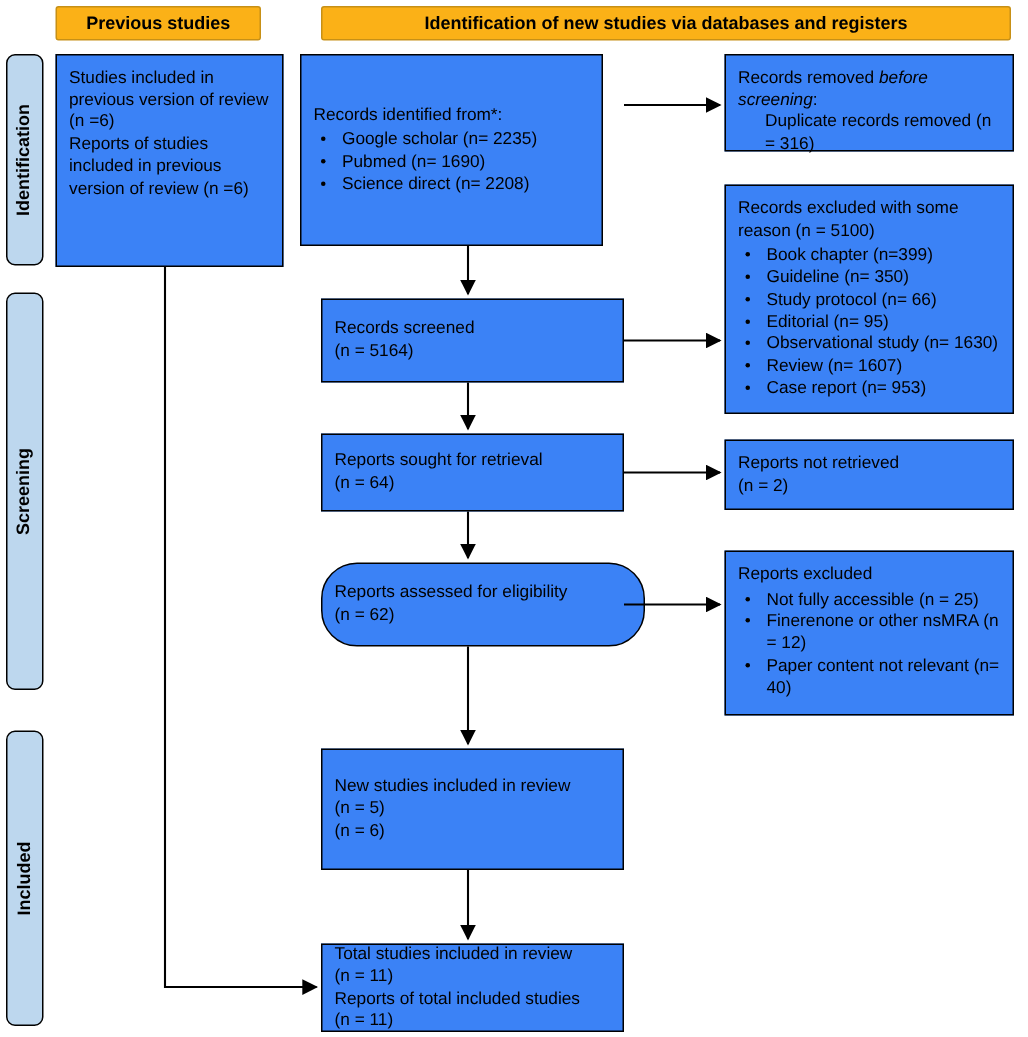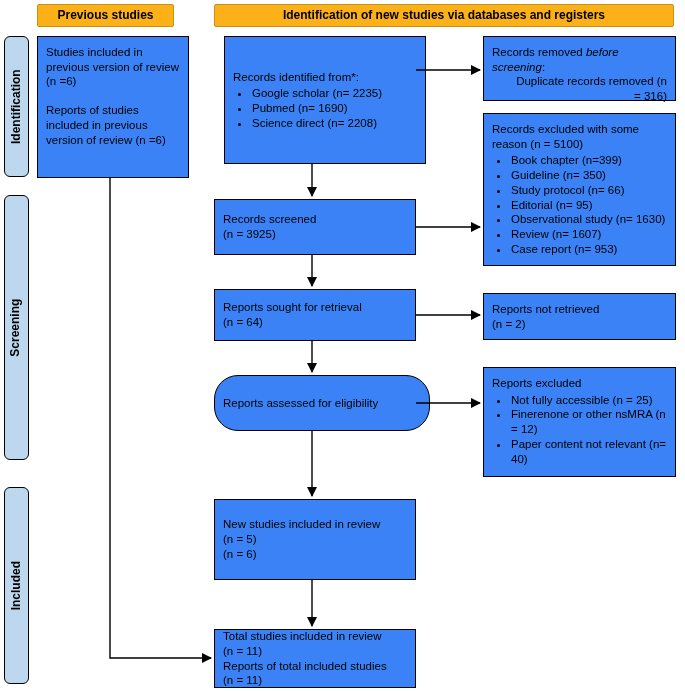--- a/index.html
+++ b/index.html
@@ -49,24 +49,24 @@
   .box {
     position: absolute;
     border: 1.2px solid #000;
     background: #3b82f6;
     padding: 6px 8px;
     display: flex;
     flex-direction: column;
     justify-content: center;
   }
   .box.top { justify-content: flex-start; padding-top: 8px; }
-  .gap { margin-top: 14px; }
+  .gap { }
   ul.blist { list-style: disc; margin: 2px 0 0 0; padding-left: 18px; }
   ul.blist li { padding-left: 1px; }
-  .indent { padding-left: 18px; text-align: right; }
+  .indent { padding-left: 18px; }
   .arrows {
     position: absolute;
     left: 0; top: 0;
     width: 685px; height: 691px;
     pointer-events: none;
   }
 </style>
 </head>
 <body>
 
@@ -87,41 +87,42 @@
   </div>
   <div class="sidebar" style="top:487px;height:197px;">
     <span class="vtext">Included</span>
   </div>
 
   <div class="box top" style="left:37px;top:36px;width:152px;height:142px;">
     <div>Studies included in previous version of review (n =6)</div>
     <div class="gap">Reports of studies included in previous version of review (n =6)</div>
   </div>
 
-  <div class="box" style="left:224px;top:36px;width:202px;height:128px;">
+  <div class="box" style="left:200px;top:36px;width:202px;height:128px;">
     <div>Records identified from*:</div>
     <ul class="blist">
       <li>Google scholar (n= 2235)</li>
       <li>Pubmed (n= 1690)</li>
       <li>Science direct (n= 2208)</li>
     </ul>
   </div>
 
   <div class="box" style="left:214px;top:199px;width:202px;height:56px;">
     <div>Records screened</div>
-    <div>(n = 3925)</div>
+    <div>(n = 5164)</div>
   </div>
 
   <div class="box" style="left:214px;top:289px;width:202px;height:52px;">
     <div>Reports sought for retrieval</div>
     <div>(n = 64)</div>
   </div>
 
   <div class="box" style="left:214px;top:375px;width:216px;height:56px;border-radius:24px;">
     <div>Reports assessed for eligibility</div>
+    <div>(n = 62)</div>
   </div>
 
   <div class="box" style="left:214px;top:499px;width:202px;height:81px;">
     <div>New studies included in review</div>
     <div>(n = 5)</div>
     <div>(n = 6)</div>
   </div>
 
   <div class="box" style="left:214px;top:629px;width:202px;height:59px;">
     <div>Total studies included in review</div>
@@ -130,21 +131,21 @@
     <div>(n = 11)</div>
   </div>
 
   <div class="box top" style="left:483px;top:36px;width:193px;height:65px;">
     <div>
       <span>Records removed </span><i>before screening</i><span>:</span>
     </div>
     <div class="indent">Duplicate records removed (n = 316)</div>
   </div>
 
-  <div class="box top" style="left:483px;top:113px;width:193px;height:153px;">
+  <div class="box top" style="left:483px;top:123px;width:193px;height:153px;">
     <div>Records excluded with some reason (n = 5100)</div>
     <ul class="blist">
       <li>Book chapter (n=399)</li>
       <li>Guideline (n= 350)</li>
       <li>Study protocol (n= 66)</li>
       <li>Editorial (n= 95)</li>
       <li>Observational study (n= 1630)</li>
       <li>Review (n= 1607)</li>
       <li>Case report (n= 953)</li>
     </ul>

